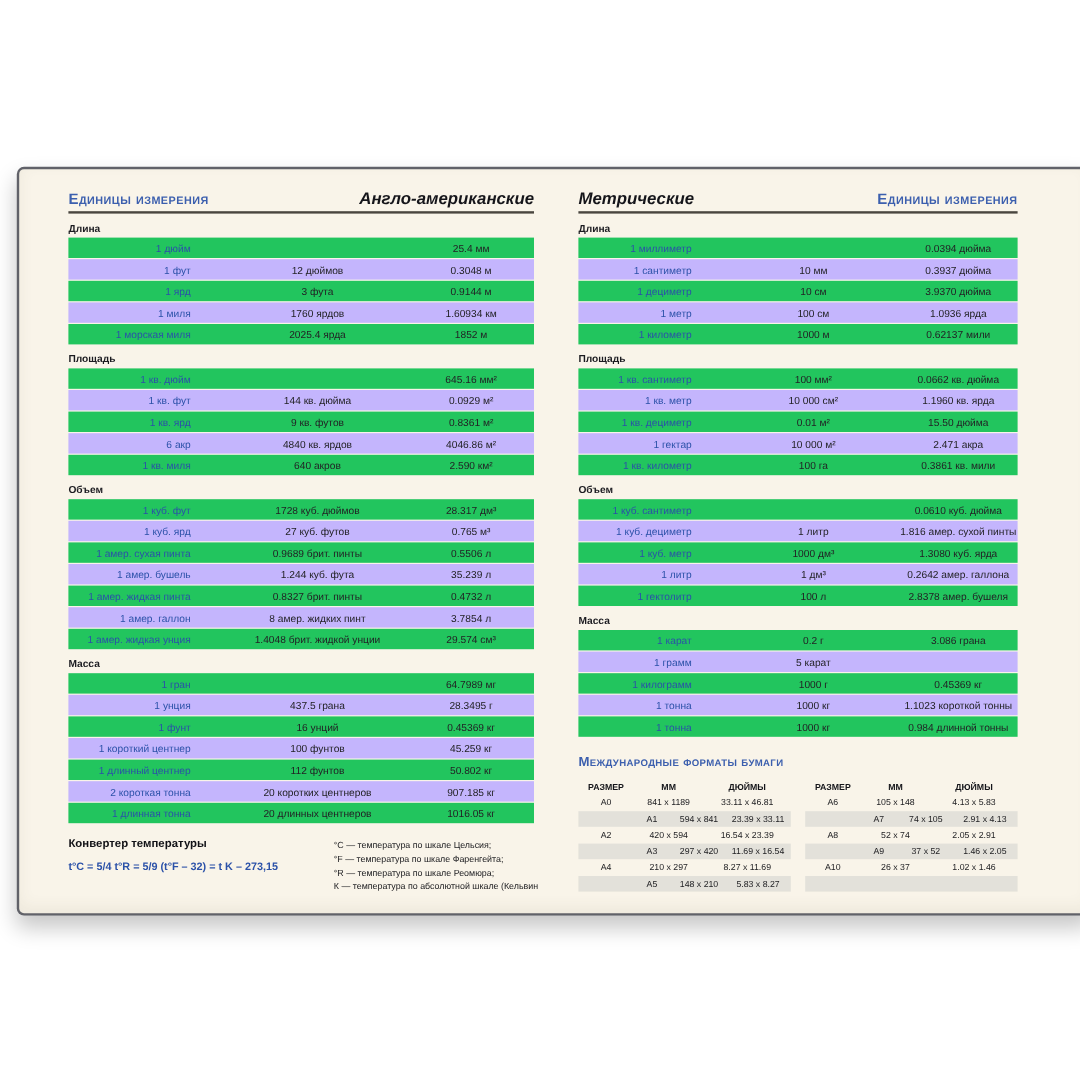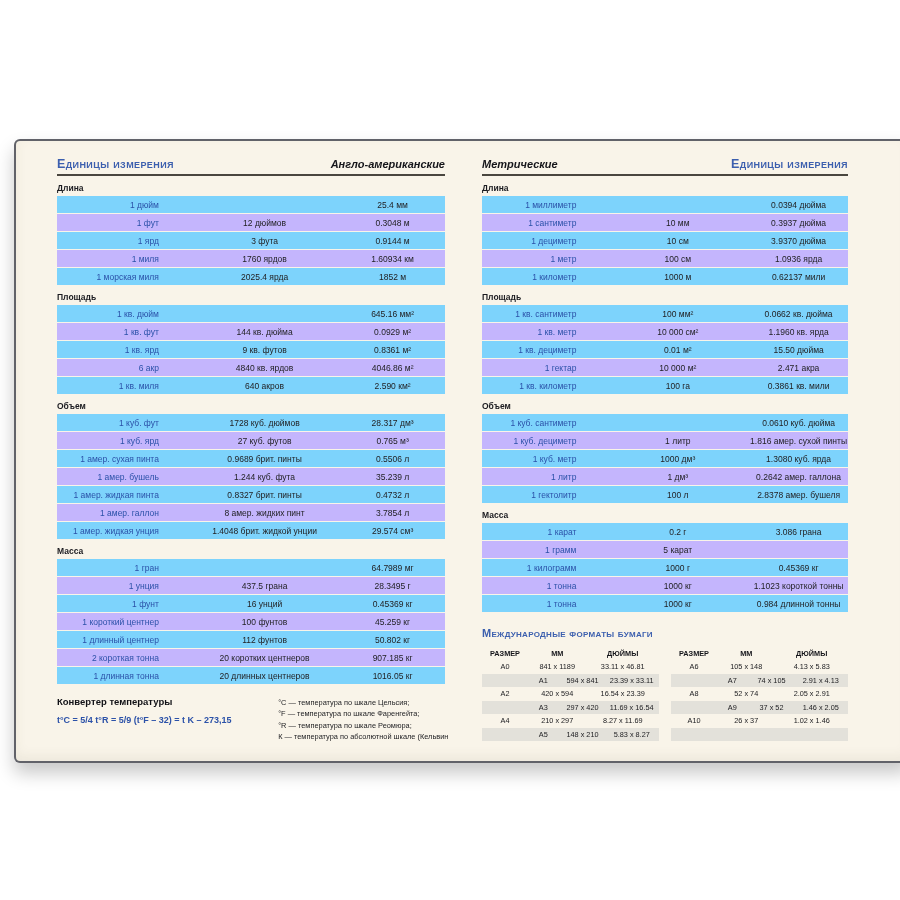--- a/index.html
+++ b/index.html
@@ -16,31 +16,31 @@
   }
   .page { position:absolute; top:16px; }
   .page-left  { left:41px; width:388px; }
   .page-right { left:466px; width:366px; }
 
   .page-header { display:flex; justify-content:space-between; align-items:baseline; }
   .hdr-title {
     font-variant:small-caps; font-weight:700; font-size:12.5px;
     color:#3c5fae; letter-spacing:0.4px;
   }
-  .hdr-side { font-size:11px; font-weight:700; font-style:italic; color:#15151a; }
+  .hdr-side { font-size:14px; font-weight:700; font-style:italic; color:#15151a; }
   .hdr-rule { height:2px; background:#4a463f; margin-top:3px; margin-bottom:7px; }
 
   .sec-title { font-size:8.5px; font-weight:700; color:#1b1b20; margin:7px 0 3px 0; }
   .section:first-child .sec-title { margin-top:0; }
 
   .row {
     display:grid; grid-template-columns:34% 39% 27%;
     height:17px; align-items:center; margin-bottom:1px; font-size:8.5px;
   }
-  .row.shade { background:#7dd3fc; }
+  .row.shade { background:#22c55e; }
   .row.light { background:#c4b5fd; }
   .row .c0 { text-align:right; padding-right:30px; color:#2b51a8; }
   .row .c1 { text-align:center; color:#222225; }
   .row .c2 { text-align:center; color:#222225; }
 
   .temp-block { display:flex; margin-top:12px; }
   .temp-left { width:57%; }
   .temp-title { font-size:9.5px; font-weight:700; color:#111116; }
   .temp-formula { margin-top:8px; font-size:9px; font-weight:700; color:#2b51a8; }
   .temp-notes { width:43%; font-size:7.4px; color:#222225; line-height:1.55; padding-top:1px; }

